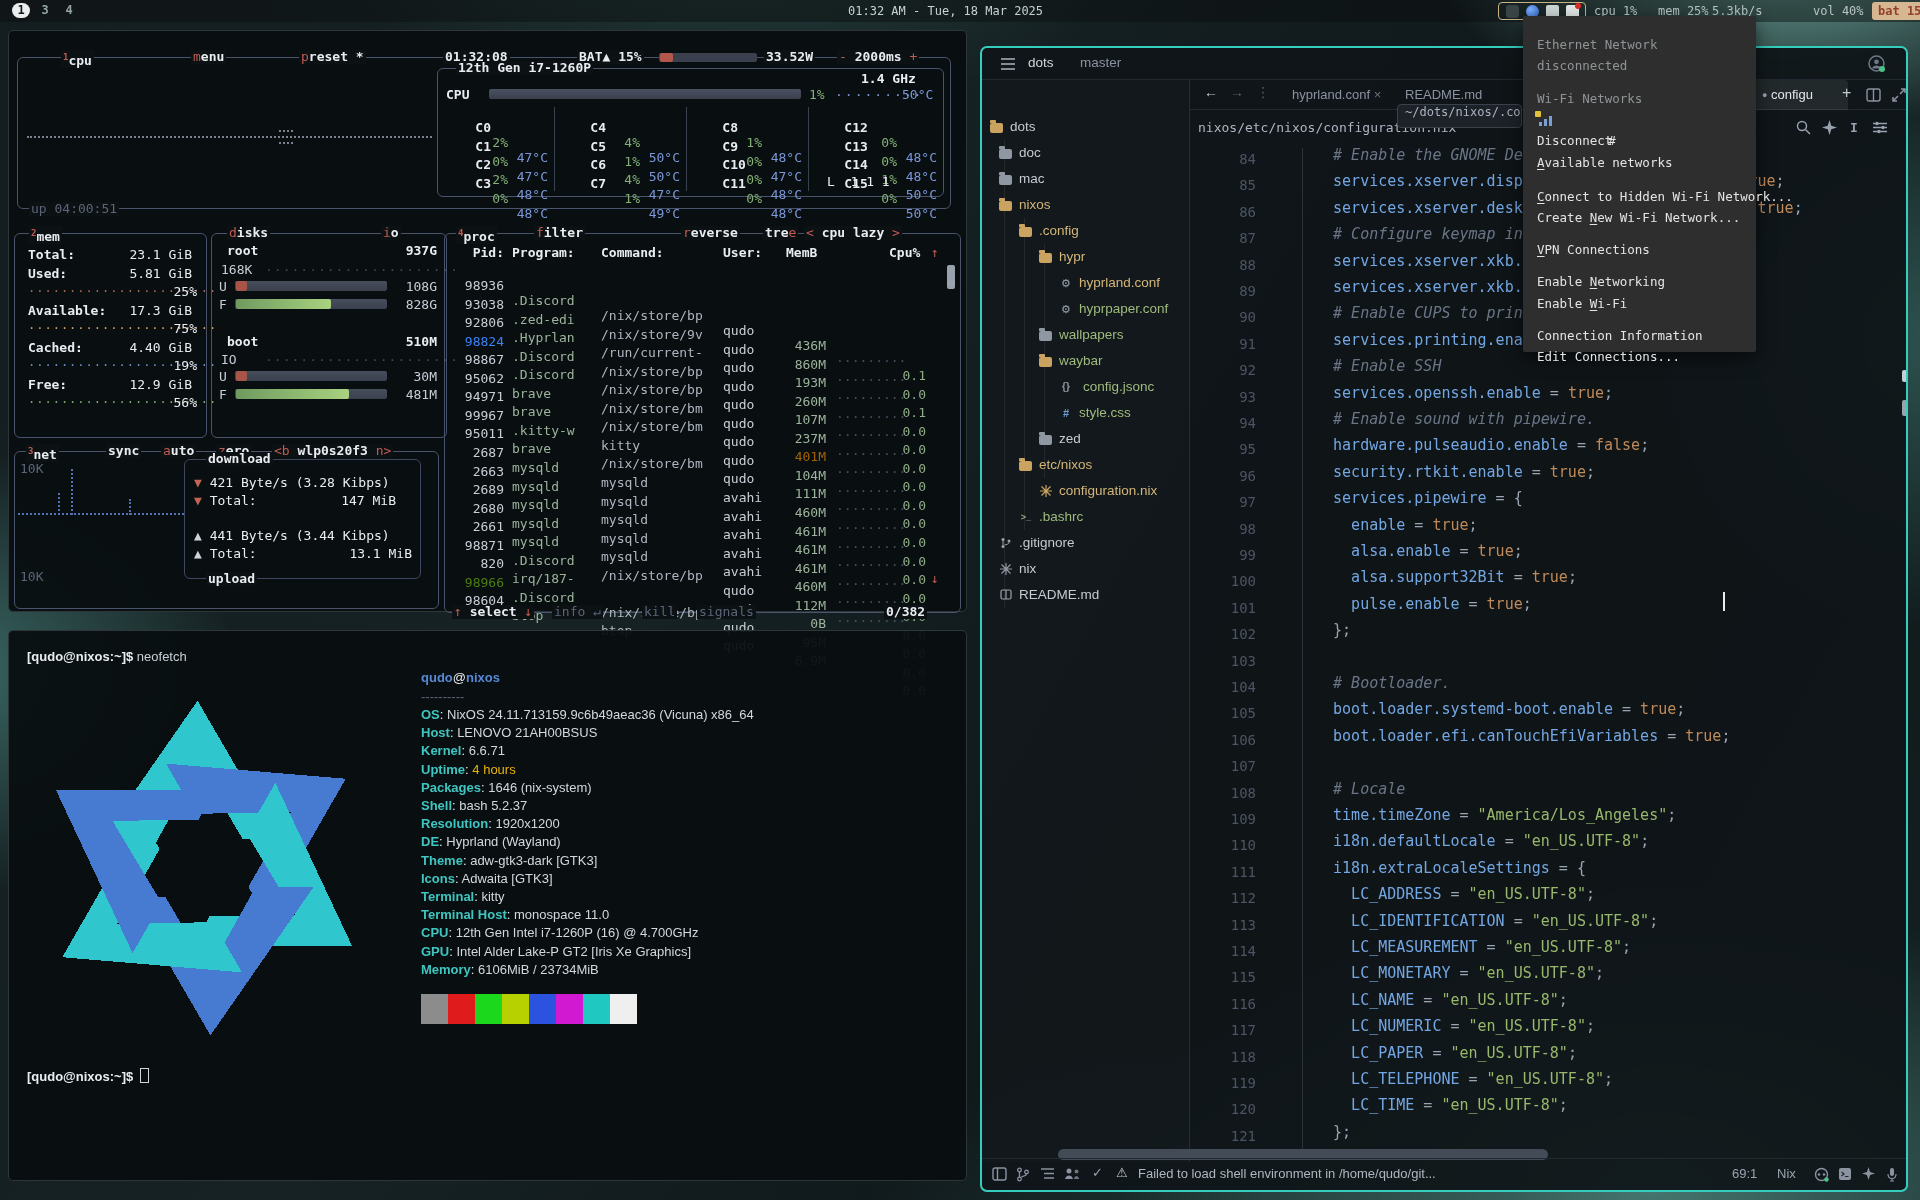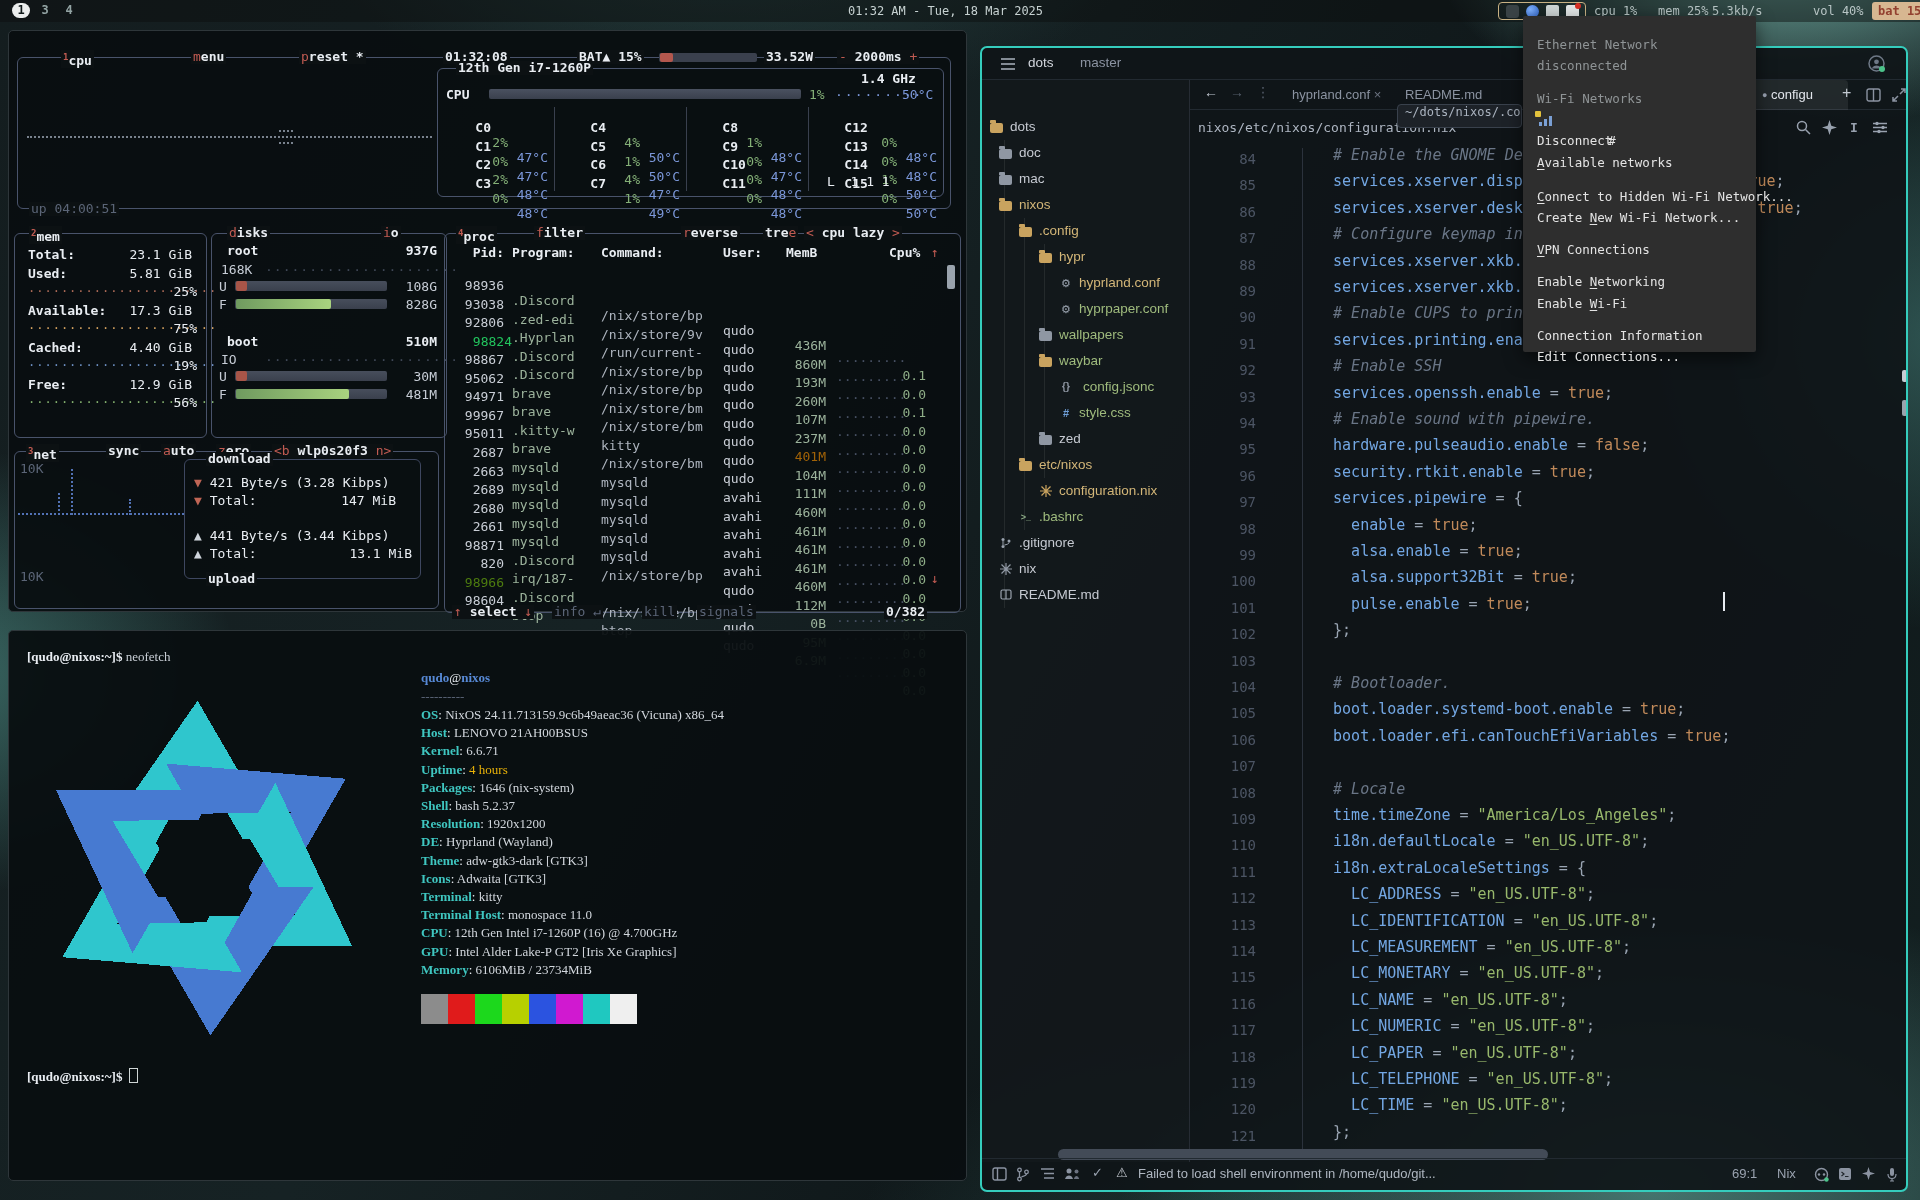--- a/index.html
+++ b/index.html
@@ -25,21 +25,21 @@
   .ti-shield{background:#3a4346}
   .ti-globe{background:radial-gradient(circle at 35% 35%,#7fb2ff,#2b5fc4);border-radius:50%}
   .ti-chip{background:#cfd6d6;border-radius:2px}
   .ti-rec{background:#e4e8e8;border-radius:2px}
   .ti-rec::after{content:"";position:absolute;right:-2px;top:-2px;width:6px;height:6px;border-radius:50%;background:#d93025}
   .mod{position:absolute;top:4px;font:12px "DejaVu Sans Mono",monospace;color:#b9c6c6;white-space:pre}
   .mod.hl{background:#d7b791;color:#93402f;font-weight:bold;border-radius:3px;padding:0 6px;top:2px;line-height:18px}
   
   .term{background:rgba(9,14,16,.94);border:1px solid #2e363a;border-radius:5px;z-index:5}
   #btop{left:8px;top:30px;width:959px;height:582px;font-family:"DejaVu Sans Mono",monospace;font-size:13px;color:#c7cdd6}
-  #neo{left:8px;top:630px;width:959px;height:551px;font-family:Liberation Serif, serif;font-size:13px;color:#c9cfd6}
+  #neo{left:8px;top:630px;width:959px;height:551px;font-family:Liberation Sans, sans-serif;font-size:13px;color:#c9cfd6}
   .bbox{position:absolute;border:1px solid #49536b;border-radius:6px}
   .blab{position:absolute;background:#0c1113;line-height:14px;white-space:pre;padding:0 2px}
   .bold{font-weight:bold;color:#e9edf2}
   .red{color:#c15b52}
   .sup{font-size:9px;vertical-align:super;color:#c15b52;font-weight:bold}
   .grn{color:#84b077}.blu{color:#7b97d9}.gry{color:#5b6577}.wht{color:#e9edf2}
   .dotln{position:absolute;height:0;border-top:2px dotted #8d97a4;opacity:.85}
   .dotlnb{position:absolute;border-left:2px dotted #5272b5}
   .dotlnh{position:absolute;height:0;border-top:2px dotted #5272b5}
   .bar{position:absolute;height:10px;background:linear-gradient(#474e5c,#3a404d);border-radius:2px}
@@ -296,21 +296,21 @@
     <span class="ab ra" style="left:445px;width:37px;color:#8fae88">0.0</span></span>
         <span class="row" style="left:0;top:67.1px;width:500px">
     <span class="ab ra" style="left:4px;width:56px;color:#c9ced6">92806</span>
     <span class="ab" style="left:68px;color:#9cb39c">.Hyprlan</span>
     <span class="ab" style="left:157px;color:#aeb5bf">/run/current-</span>
     <span class="ab" style="left:279px;color:#c9ced6">qudo</span>
     <span class="ab ra" style="left:330px;width:52px;color:#9cb39c">193M</span>
     <span class="ab" style="left:392px;color:#475063">·········</span>
     <span class="ab ra" style="left:445px;width:37px;color:#8fae88">0.1</span></span>
         <span class="row" style="left:0;top:85.65px;width:500px">
-    <span class="ab ra" style="left:12px;width:56px;color:#22c55e">98824</span>
+    <span class="ab ra" style="left:4px;width:56px;color:#3b82f6">98824</span>
     <span class="ab" style="left:68px;color:#9cb39c">.Discord</span>
     <span class="ab" style="left:157px;color:#aeb5bf">/nix/store/bp</span>
     <span class="ab" style="left:279px;color:#c9ced6">qudo</span>
     <span class="ab ra" style="left:330px;width:52px;color:#9cb39c">260M</span>
     <span class="ab" style="left:392px;color:#475063">·········</span>
     <span class="ab ra" style="left:445px;width:37px;color:#8fae88">0.0</span></span>
         <span class="row" style="left:0;top:104.2px;width:500px">
     <span class="ab ra" style="left:4px;width:56px;color:#c9ced6">98867</span>
     <span class="ab" style="left:68px;color:#9cb39c">.Discord</span>
     <span class="ab" style="left:157px;color:#aeb5bf">/nix/store/bp</span>

